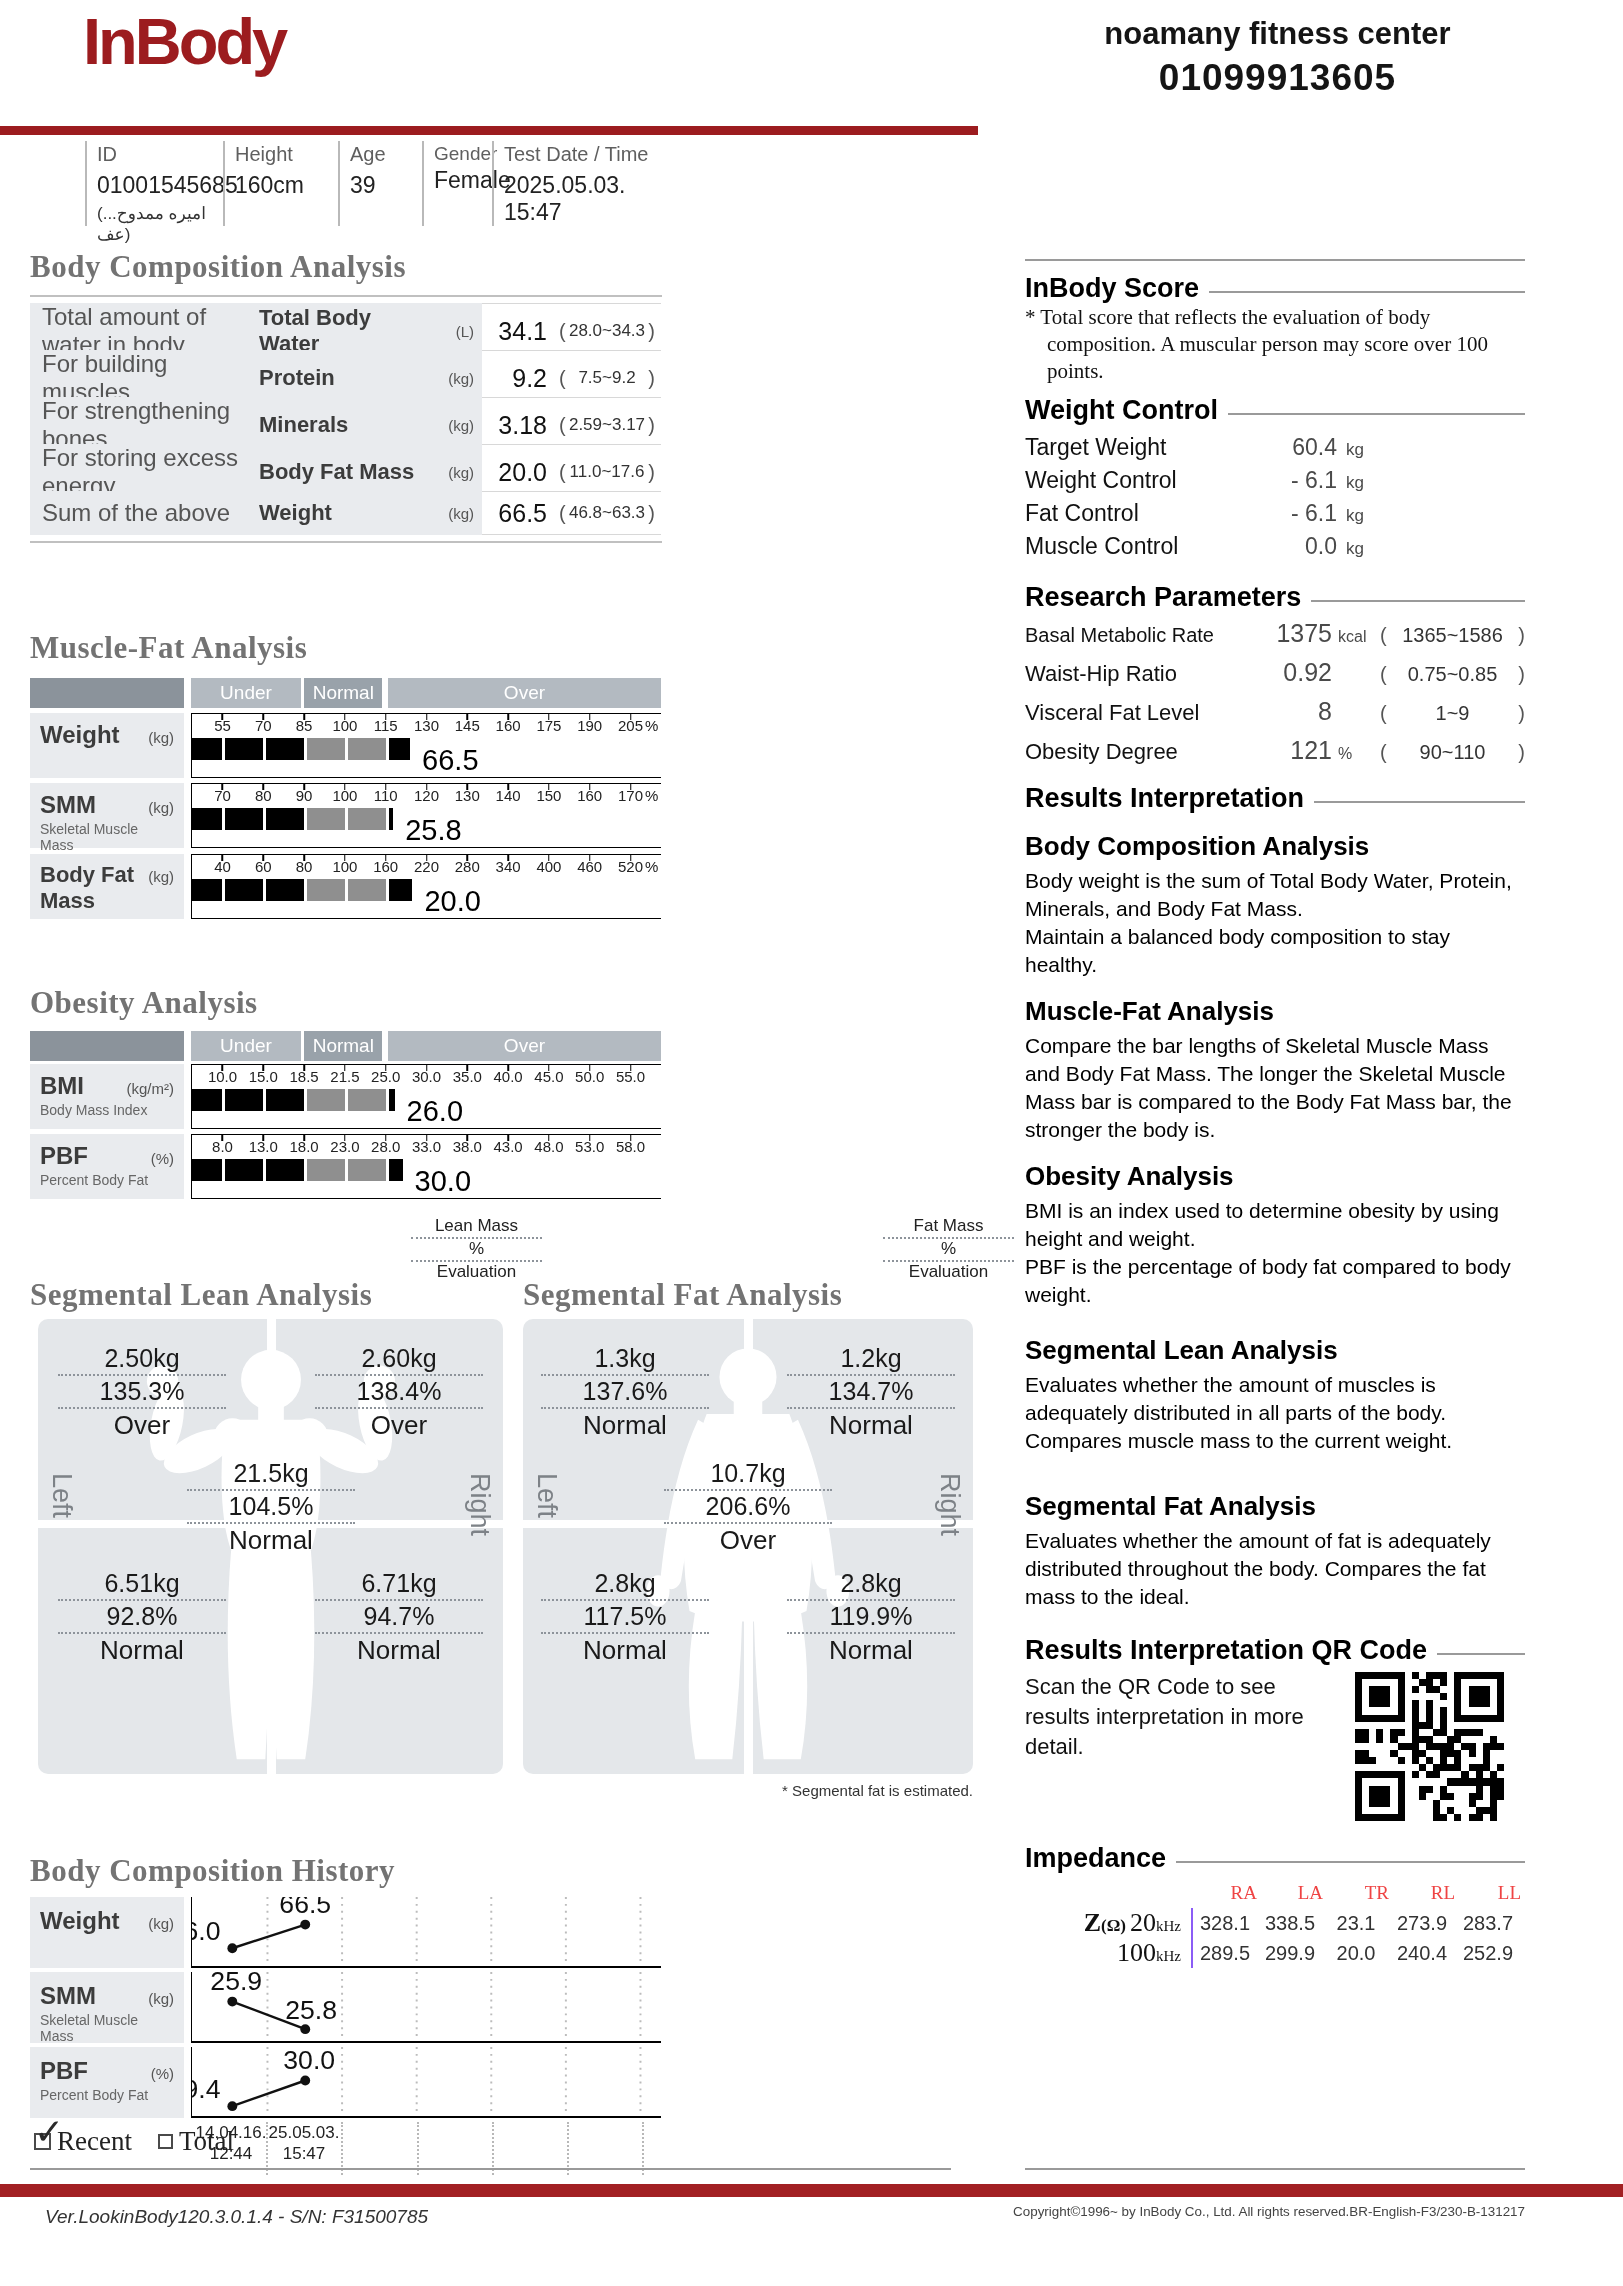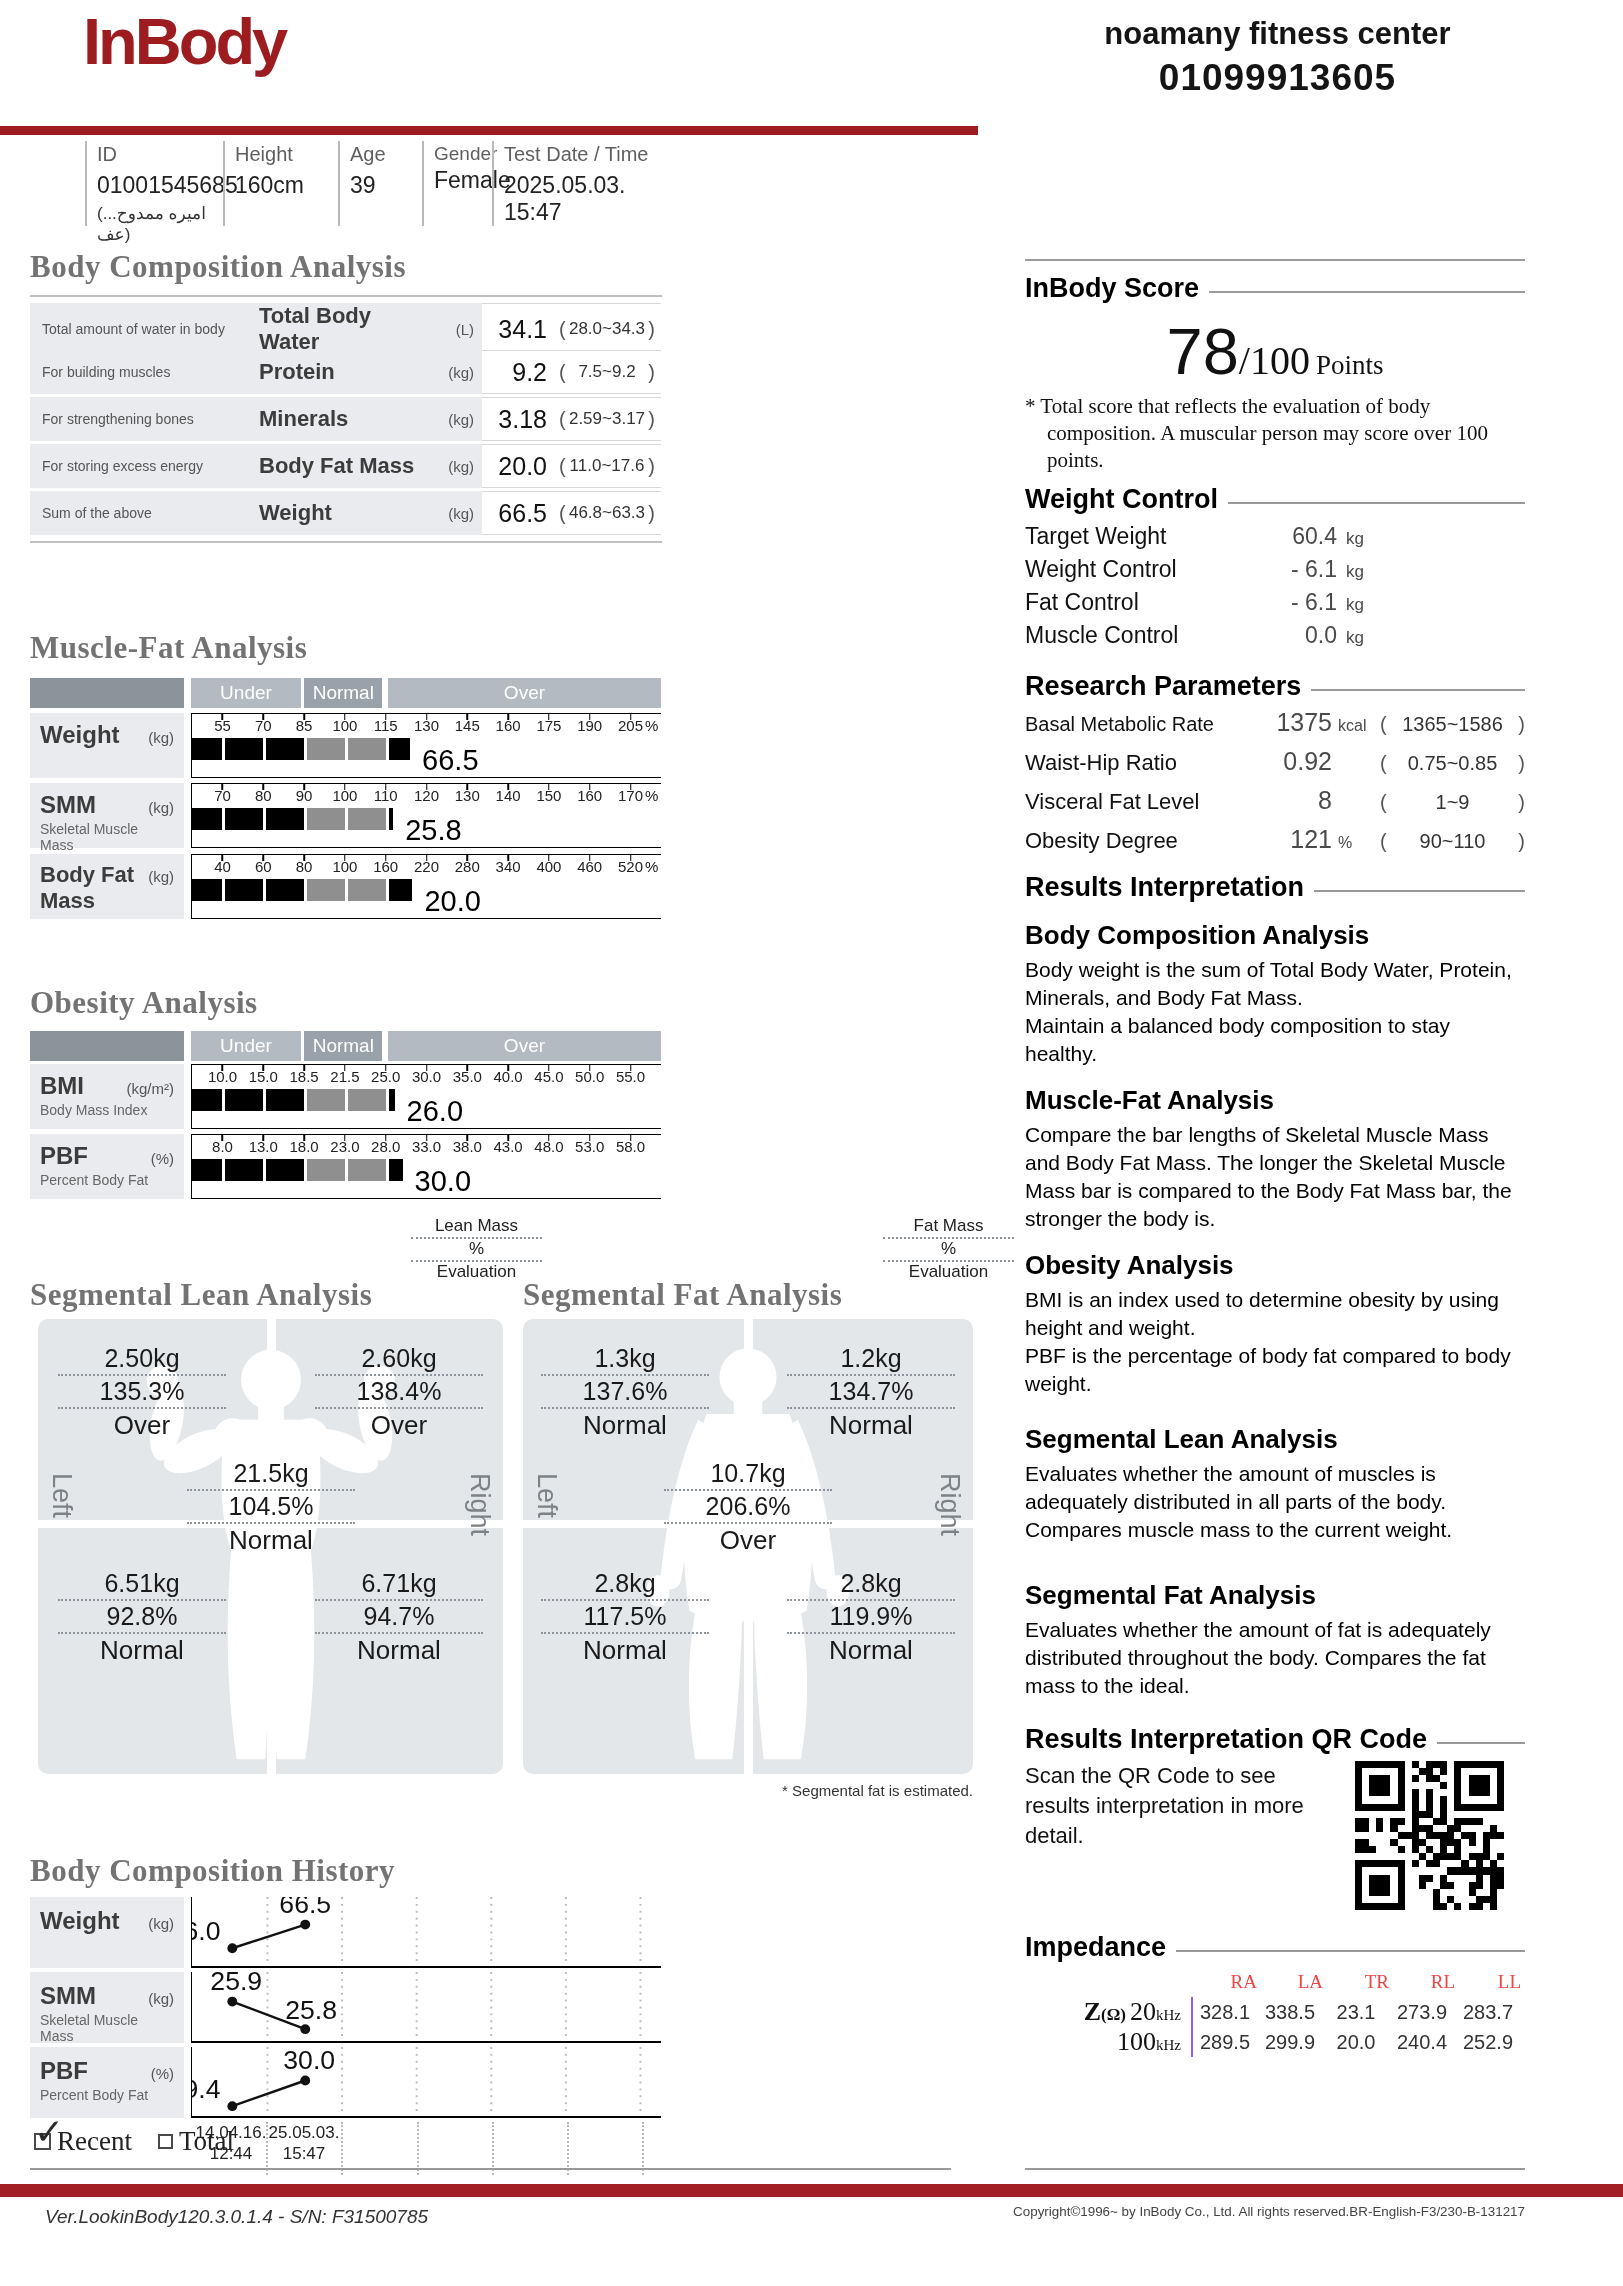--- a/index.html
+++ b/index.html
@@ -15,21 +15,21 @@
   .if-sub { font-size:17px; color:#333; margin-top:4px; }
   .center-name { position:absolute; left:1020px; top:16px; width:515px; text-align:center; font-size:31px; font-weight:bold; color:#151515; }
   .center-phone { position:absolute; left:1020px; top:57px; width:515px; text-align:center; font-size:37px; font-weight:bold; color:#151515; letter-spacing:1px; }
 
   .sec-title { font-family:"Liberation Serif", serif; font-weight:bold; font-size:31px; color:#737373; letter-spacing:0.5px; }
 
   
   .bca { position:absolute; left:30px; top:249px; width:632px; }
   .bca-table { position:absolute; top:46px; left:0; width:632px; border-top:2px solid #c0c0c0; border-bottom:2px solid #c0c0c0; padding:3px 0; }
   .bcarow { display:grid; grid-template-columns:223px 174px 55px 179px; height:44px; margin:3px 0; }
-  .bca-desc { background:#e9ebee; display:flex; align-items:center; padding-left:12px; font-size:14px; color:#555; }
+  .bca-desc { background:#e9ebee; display:flex; align-items:center; padding-left:12px; font-size:24px; color:#555; }
   .bca-name { background:#e9ebee; display:flex; align-items:center; padding-left:6px; font-size:22px; font-weight:bold; color:#3c3c3c; }
   .bca-unit { background:#e9ebee; display:flex; align-items:center; justify-content:flex-end; padding-right:8px; font-size:15px; color:#555; }
   .bca-val-area { background:#fff; display:flex; align-items:center; border-top:1px solid #d8d8d8; border-bottom:1px solid #d8d8d8; }
   .bca-value { width:65px; text-align:right; font-size:25px; color:#111; }
   .bca-range { flex:1; display:flex; align-items:center; justify-content:space-between; padding:0 6px 0 12px; }
   .bca-range .par { font-size:20px; color:#555; }
   .bca-range .rng { font-size:17px; color:#333; }
 
   
   .gsection { position:absolute; left:30px; width:634px; }
@@ -680,23 +680,20 @@
       </div>
     </div>
   </div>
 
   <div class="rcol">
     <div class="rtop-rule"></div>
 
     <div class="rh">
         <span>InBody Score</span>
       </div>
-    <div class="score-line">
-      <span class="score-big">78</span><span class="score-mid">/100</span><span class="score-pts">Points</span>
-    </div>
     <div class="score-note">* Total score that reflects the evaluation of body composition. A muscular person may score over 100 points.</div>
 
     <div class="rh" style="margin-bottom:8px;">
         <span>Weight Control</span>
       </div>
     <div class="kvrow">
         <span class="kl">Target Weight</span>
         <span class="kv">60.4</span>
         <span class="ku">kg</span>
       </div>

